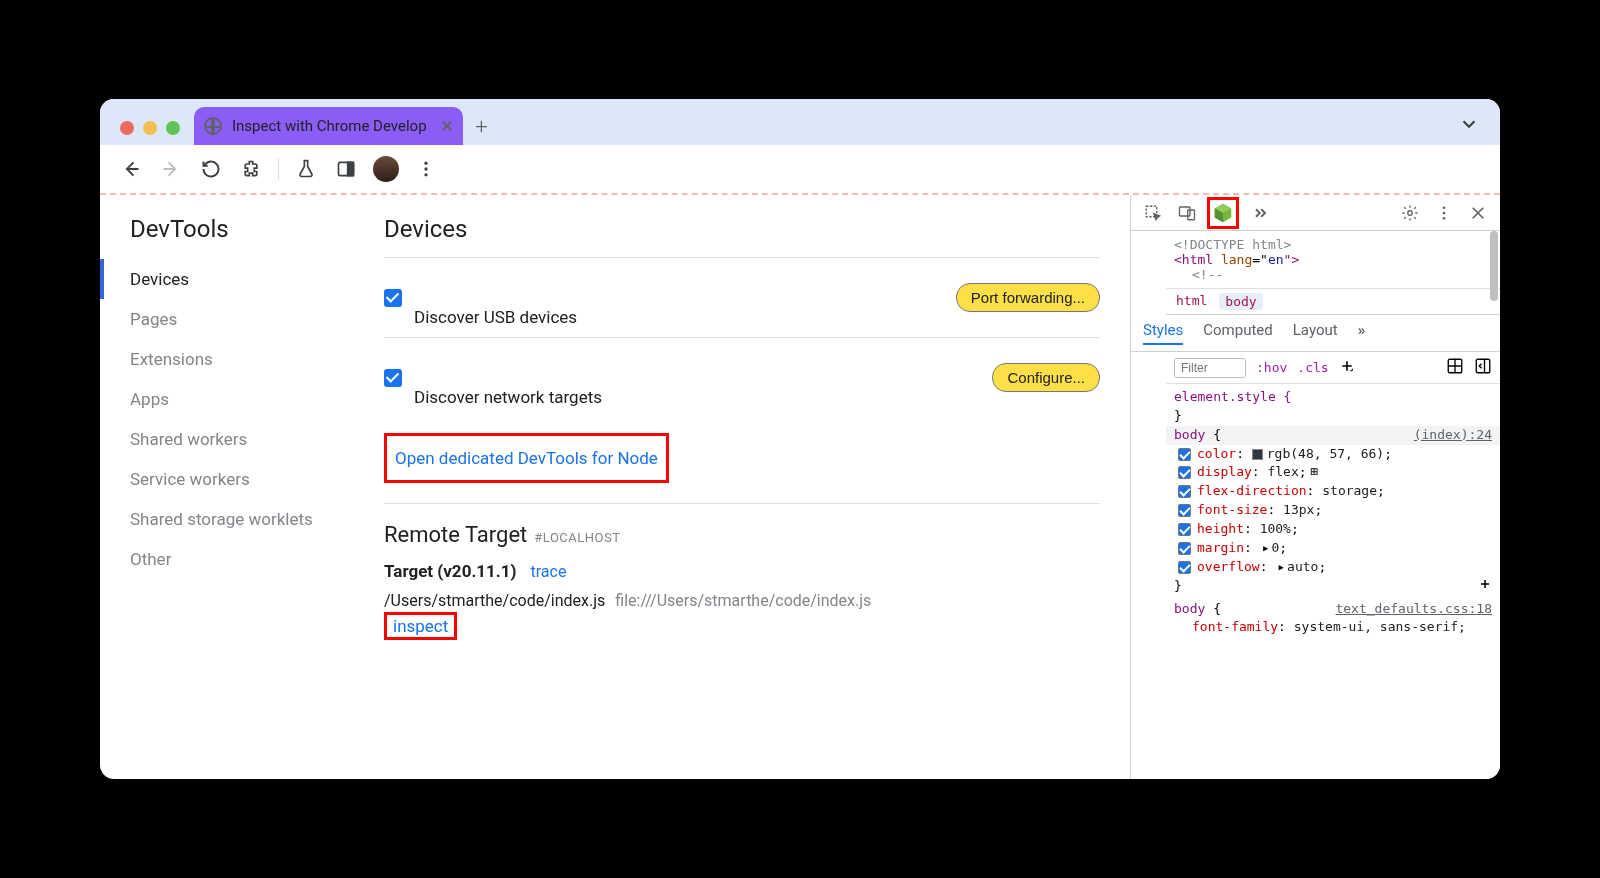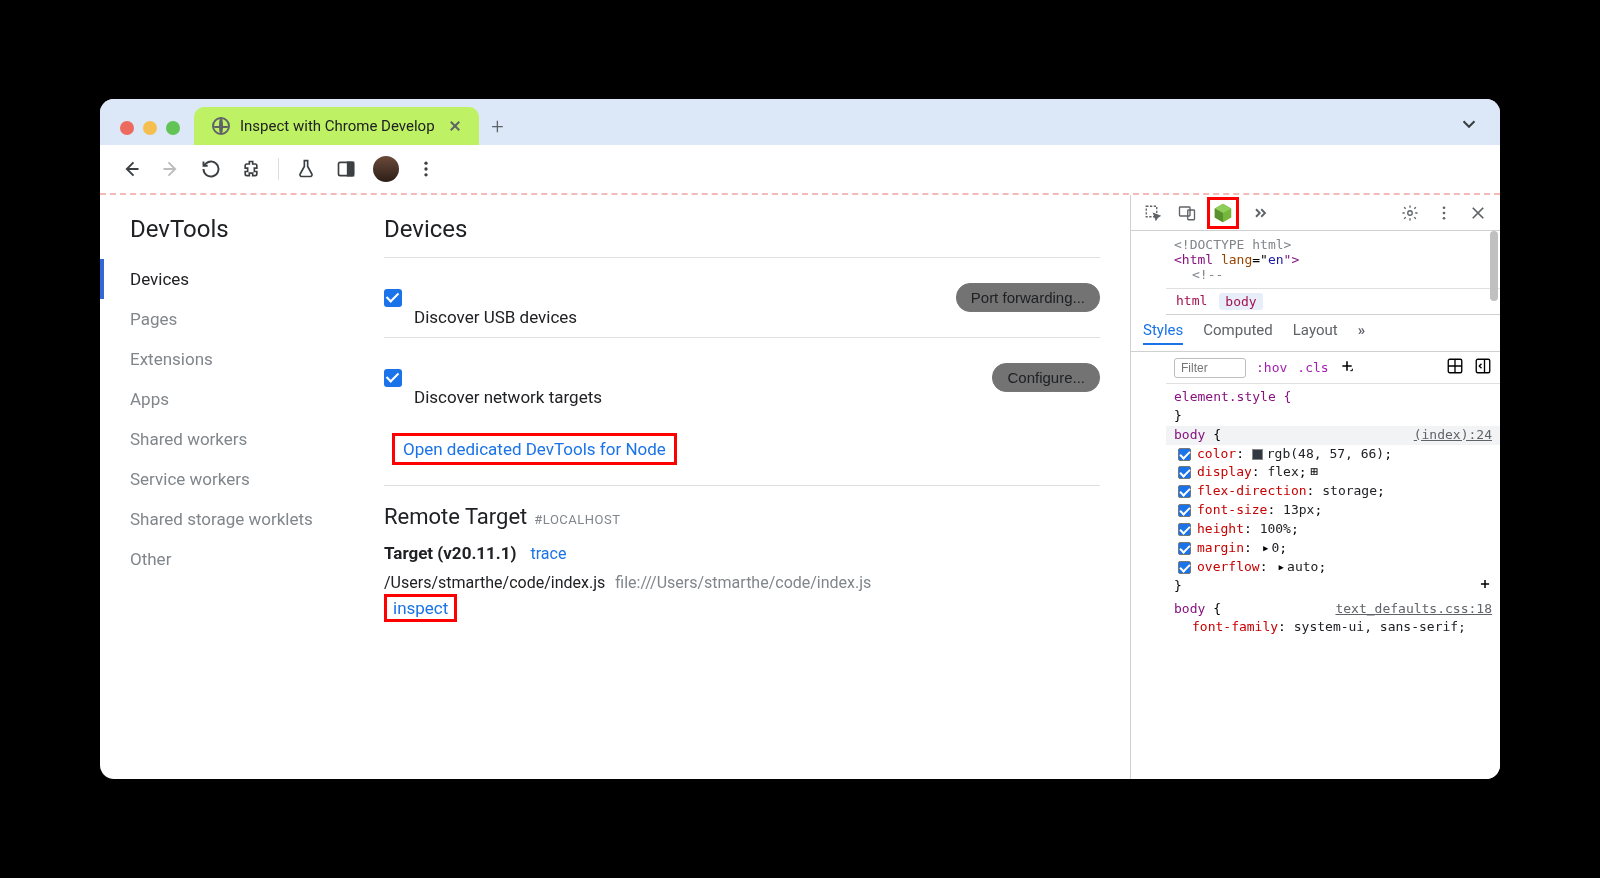--- a/index.html
+++ b/index.html
@@ -30,21 +30,21 @@
     background: #dce7f7;
     height: 46px;
     display: flex;
     align-items: flex-end;
     padding: 0 10px;
   }
   .traffic { display:flex; gap:9px; align-items:center; padding:0 14px 10px 10px; }
   .dot { width:14px; height:14px; border-radius:50%; }
   .red{background:#ed6a5e}.yellow{background:#f5bf4f}.green{background:#61c454}
   .tab {
-    background:#bef264; height:38px; padding:0 18px; display:flex; align-items:center;
+    background:#8b5cf6; height:38px; padding:0 10px; display:flex; align-items:center;
     border-radius:10px 10px 0 0; gap:10px; max-width:340px;
   }
   .tab .globe { width:18px;height:18px;border-radius:50%;border:2px solid #5f6368;position:relative;flex-shrink:0;}
   .tab .globe::before{content:"";position:absolute;inset:-2px 5px;border-radius:50%;border:2px solid #5f6368;}
   .tab .globe::after{content:"";position:absolute;left:-2px;right:-2px;top:47%;height:2px;background:#5f6368;}
   .tab span{color:#202124;font-size:15px;white-space:nowrap;overflow:hidden;text-overflow:ellipsis;}
   .tab .x{width:12px;height:12px;flex-shrink:0;position:relative;margin-left:4px;}
   .tab .x::before,.tab .x::after{content:"";position:absolute;left:50%;top:0;width:2px;height:100%;background:#5f6368;}
   .tab .x::before{transform:translateX(-50%) rotate(45deg);} .tab .x::after{transform:translateX(-50%) rotate(-45deg);}
   .newtab{width:38px;height:38px;display:flex;align-items:center;justify-content:center;color:#5f6368;font-size:22px;font-weight:300;}
@@ -70,23 +70,23 @@
   .sidebar h1{font-size:24px;font-weight:400;color:#202124;margin-bottom:16px;}
   .navitem{padding:10px 0;color:#80868b;font-size:17px;cursor:pointer;}
   .navitem.active{color:#202124;border-left:4px solid #3367d6;margin-left:-30px;padding-left:26px;}
   .main{flex:1;padding:20px 30px 0 0;min-width:0;}
   .main h2{font-size:24px;font-weight:400;color:#202124;margin-bottom:14px;}
   .row{display:flex;align-items:center;padding:10px 0;border-top:1px solid #e0e0e0;}
   .row:last-of-type{border-bottom:1px solid #e0e0e0;}
   .chk{width:18px;height:18px;border-radius:3px;background:#1a73e8;margin-right:12px;position:relative;flex-shrink:0;}
   .chk::after{content:"";position:absolute;left:5px;top:1px;width:5px;height:10px;border:solid #fff;border-width:0 2.5px 2.5px 0;transform:rotate(45deg);}
   .row .lbl{font-size:17px;color:#202124;flex:1;margin-top:39px;}
-  .btn{background:#737373;border:1px solid #767676;border-radius:14px;padding:5px 14px;font-size:15px;color:#202124;}
+  .btn{background:#fde047;border:1px solid #767676;border-radius:14px;padding:5px 14px;font-size:15px;color:#202124;}
   .nodelink{display:inline-block;color:#1a73e8;font-size:17px;}
-  .redbox{border:3px solid #ff0000;padding:3px 8px;margin:8px 8px;display:inline-block;}
+  .redbox{border:3px solid #ff0000;padding:12px 8px;margin:8px 0;display:inline-block;}
   .section-h{display:flex;align-items:baseline;gap:7px;padding:18px 0 10px;}
   .section-h .t{font-size:22px;color:#202124;}
   .section-h .h{font-size:13px;color:#80868b;letter-spacing:.5px;}
   .target-line{font-weight:700;font-size:17px;color:#202124;display:flex;gap:14px;align-items:baseline;padding:4px 0 10px;}
   .target-line .trace{font-weight:400;color:#1a73e8;font-size:16px;}
   .file-line{color:#202124;font-size:16px;display:flex;gap:10px;align-items:baseline;flex-wrap:wrap;}
   .file-line .grey{color:#80868b;}
   .inspect{color:#1a73e8;font-size:17px;}
   .redbox-sm{border:3px solid #ff0000;padding:1px 6px;display:inline-block;}
 

